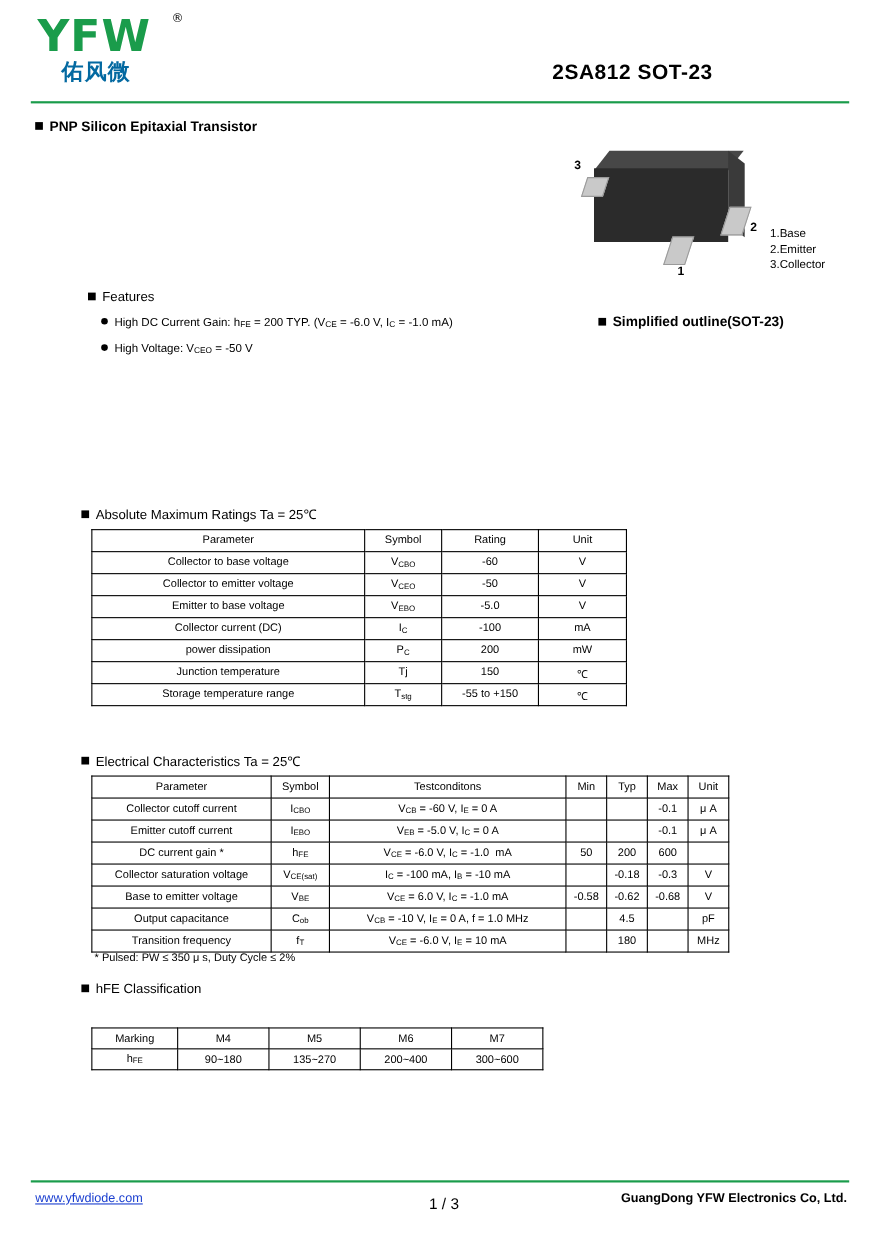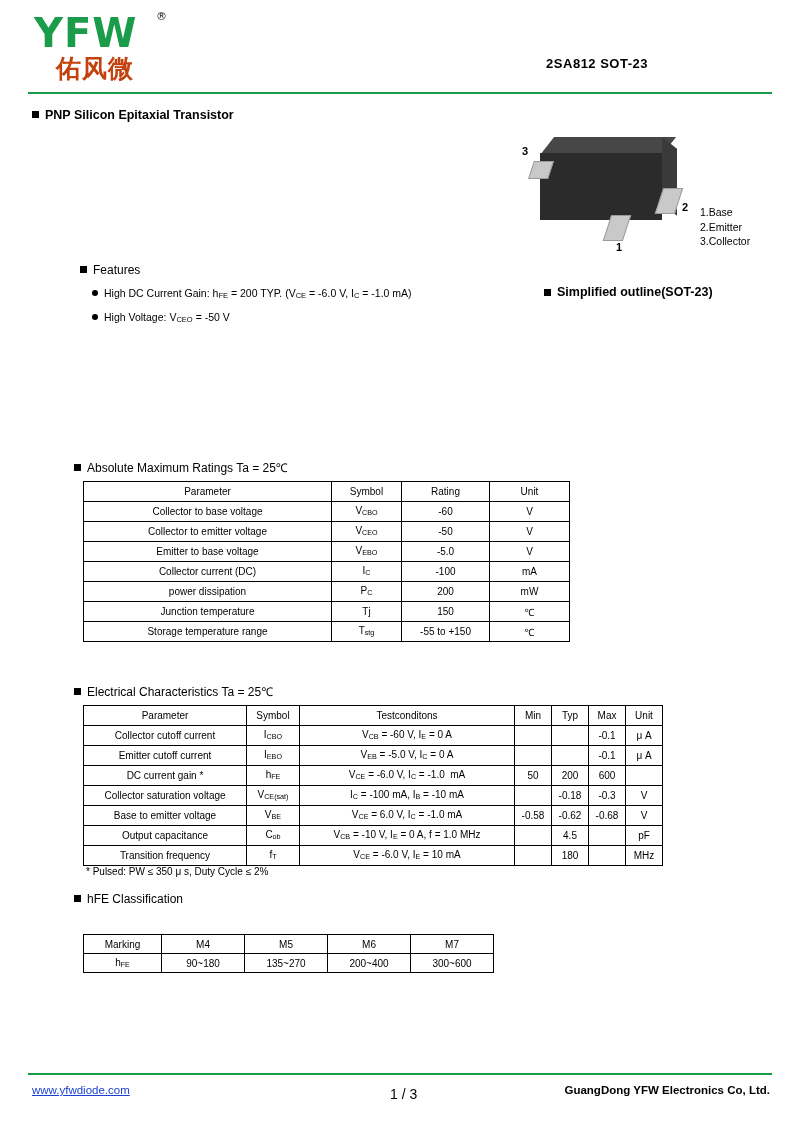--- a/index.html
+++ b/index.html
@@ -51,31 +51,31 @@
     left: 122px;
     top: 0px;
     font-size: 11px;
     color: #111;
     font-family: "DejaVu Sans", sans-serif;
   }
   .logo-cn {
     position: absolute;
     left: 22px;
     top: 42px;
-    font-size: 25px;
-    font-weight: bold;
-    color: #c2410c;
+    font-size: 20px;
+    font-weight: bold;
+    color: #0369a1;
     font-family: "DejaVu Sans", sans-serif;
     letter-spacing: 1px;
   }
   .part-title {
     position: absolute;
     right: 30px;
     top: 56px;
-    font-size: 13px;
+    font-size: 19px;
     font-weight: bold;
     letter-spacing: 0.5px;
   }
   .header-rule {
     position: absolute;
     left: 28px;
     top: 92px;
     width: 744px;
     height: 2px;
     background: #1a9c4b;

